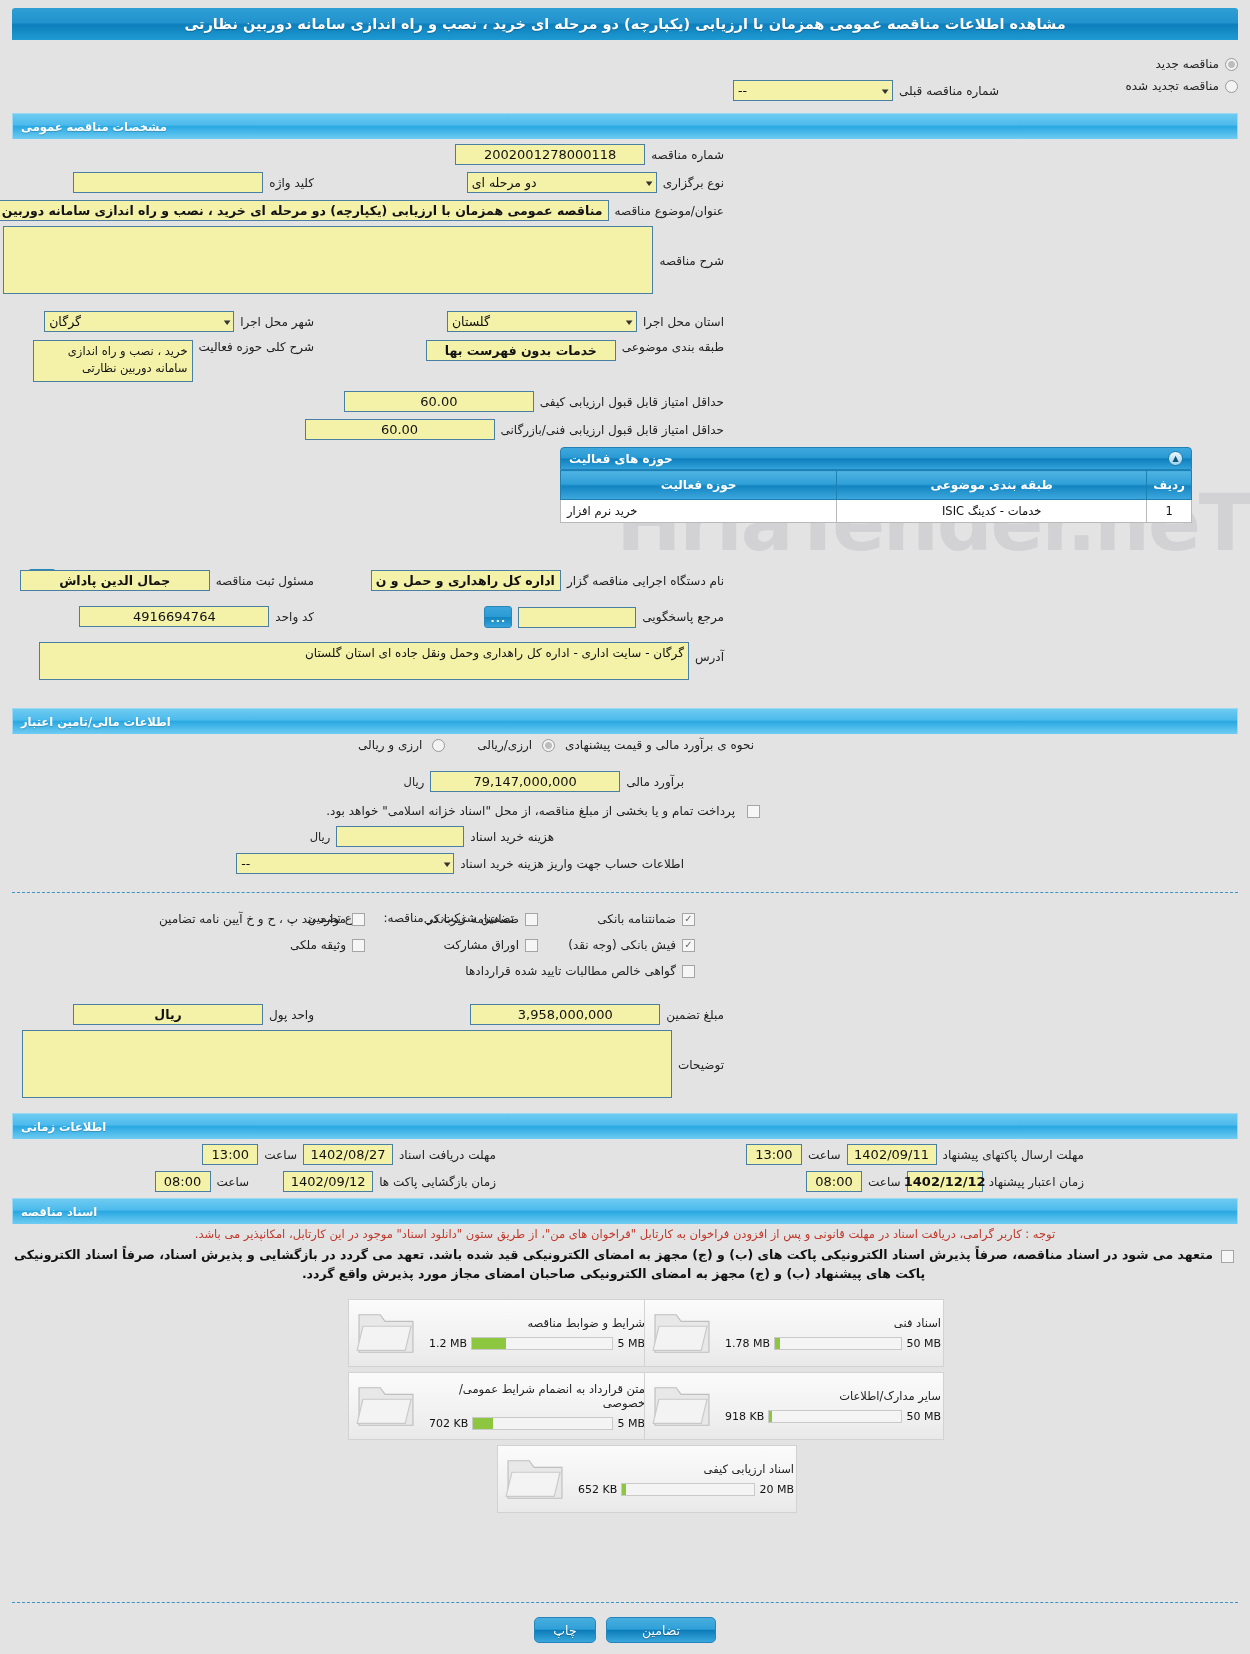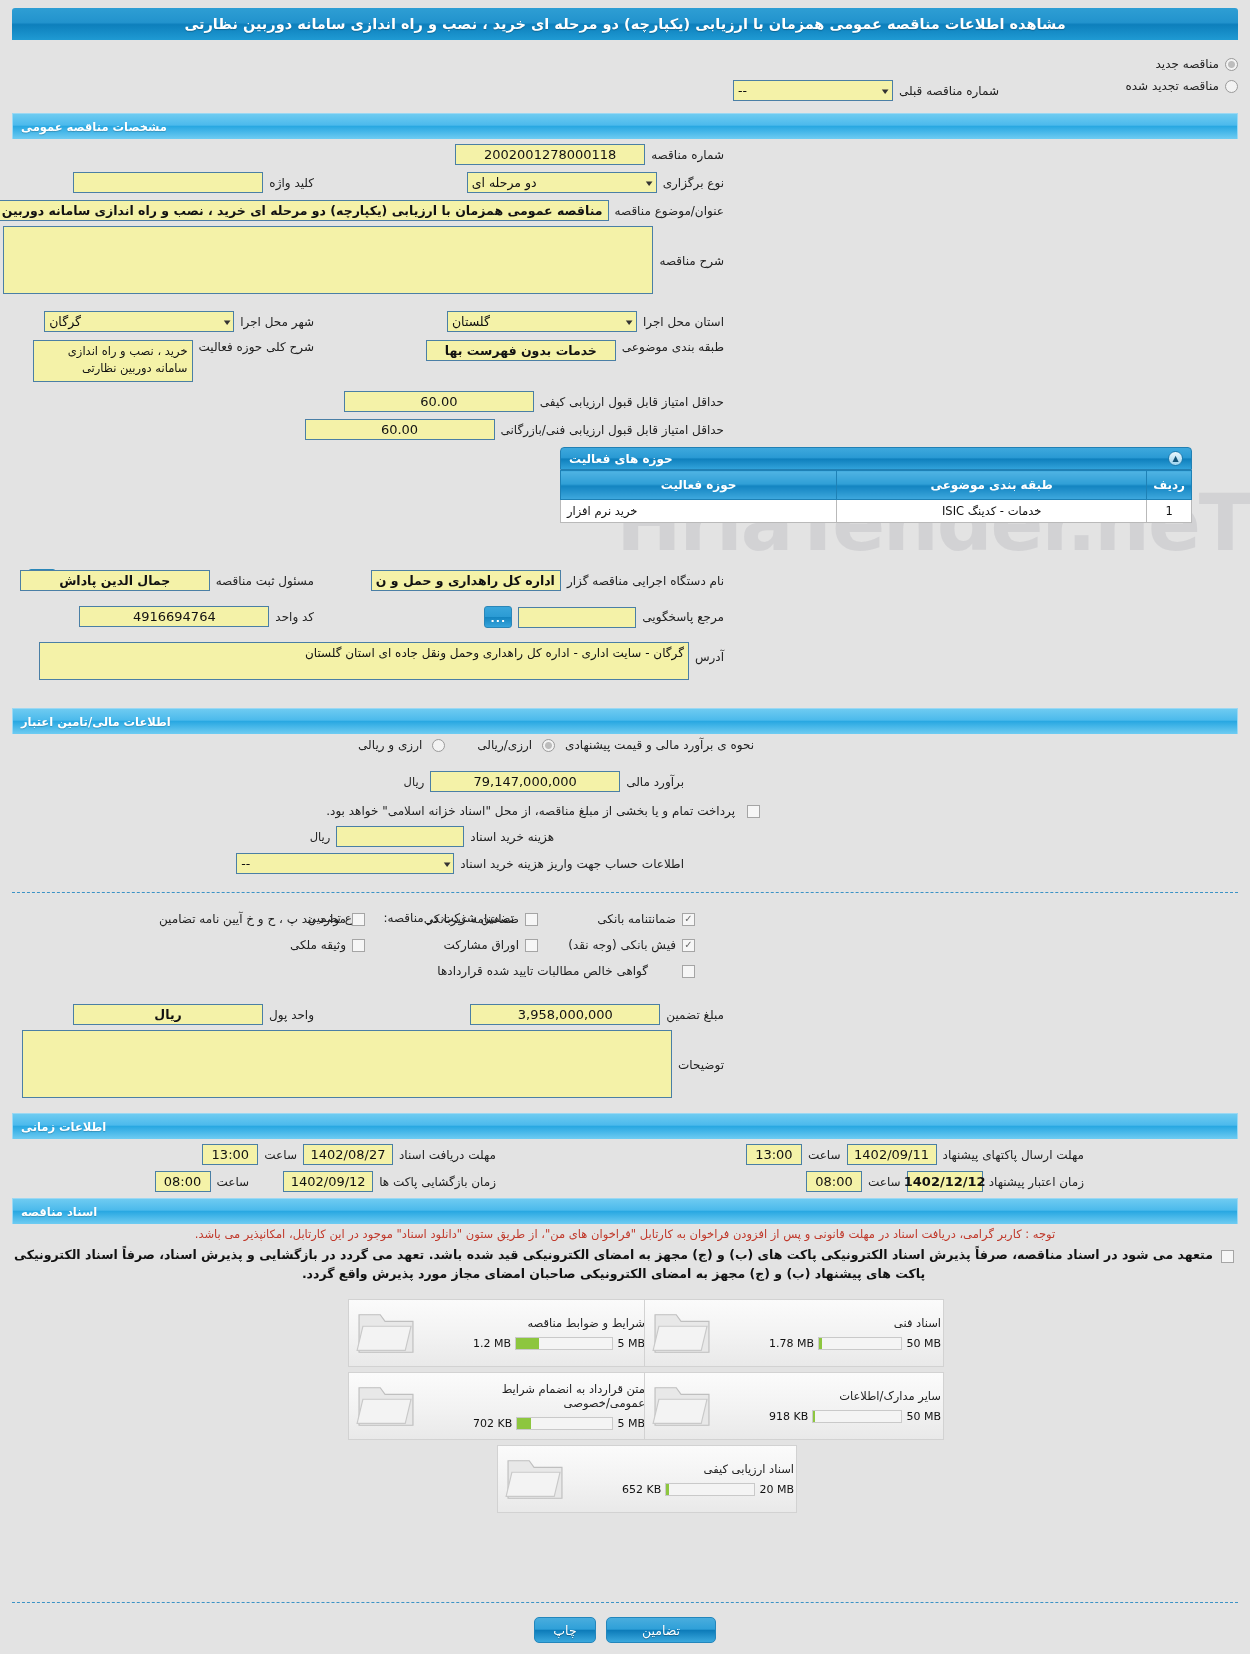--- a/index.html
+++ b/index.html
@@ -162,21 +162,21 @@
     border-top: 1px dashed #3c93c6;
     position: relative; z-index: 2;
   }
 
   
   .file-card {
     width: 300px; height: 68px;
     background: linear-gradient(to bottom, #fbfbfb 0%, #f2f2f2 55%, #e9e9e9 100%);
     border: 1px solid #d2d2d2;
     position: relative;
-    display: flex; align-items: center; gap: 44px;
+    display: flex; align-items: center;
   }
   .folder-ico { width: 62px; height: 52px; margin: 0 4px 0 6px; flex: 0 0 auto; }
   .fc-right { flex: 1; padding: 0 2px 0 8px; }
   .fc-title { font-size: 11.5px; color: #222; text-align: right; margin-bottom: 7px; line-height: 1.25; }
   .fc-bar-row { display: flex; align-items: center; direction: ltr; gap: 0; }
   .fc-size { font-size: 11px; color: #111; direction: ltr; font-family: "DejaVu Sans", sans-serif; }
   .fc-bar {
     flex: 1; height: 13px; background: #f4f4f4;
     border: 1px solid #c9c9c9; margin: 0 4px; position: relative; overflow: hidden;
   }
@@ -407,21 +407,21 @@
   </div>
   <div class="abs row" style="top:930px; right:712px;">
     <span class="cb"></span>
     <span class="lbl">اوراق مشارکت</span>
   </div>
   <div class="abs row" style="top:930px; right:885px;">
     <span class="cb"></span>
     <span class="lbl">وثیقه ملکی</span>
   </div>
 
-  <div class="abs row" style="top:956px; right:555px;gap:28px;">
+  <div class="abs row" style="top:956px; right:555px;">
     <span class="cb"></span>
     <span class="lbl">گواهی خالص مطالبات تایید شده قراردادها</span>
   </div>
 
   <div class="abs row" style="top:996px; right:520px;">
     <span class="lbl">مبلغ تضمین</span>
     <span class="fld num" style="width:190px; justify-content:center;">3,958,000,000</span>
   </div>
   <div class="abs row" style="top:996px; right:930px;">
     <span class="lbl">واحد پول</span>

